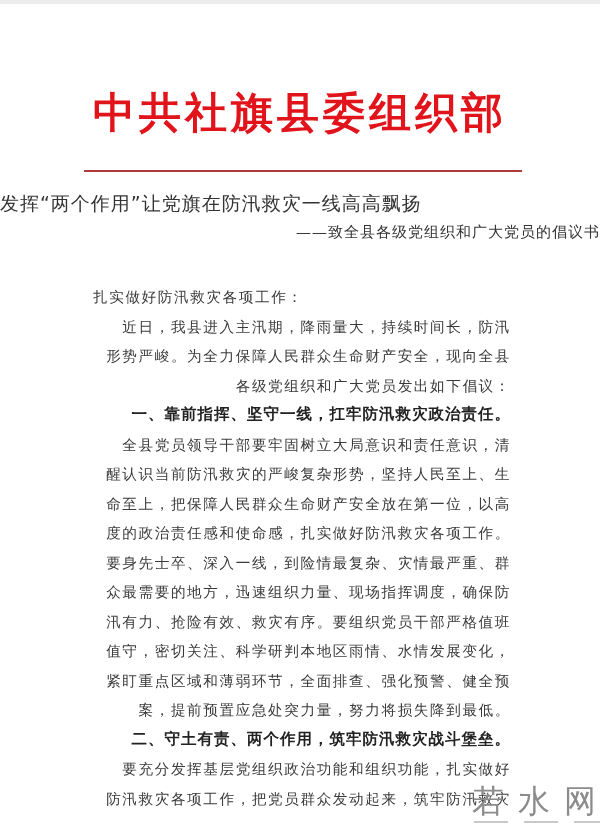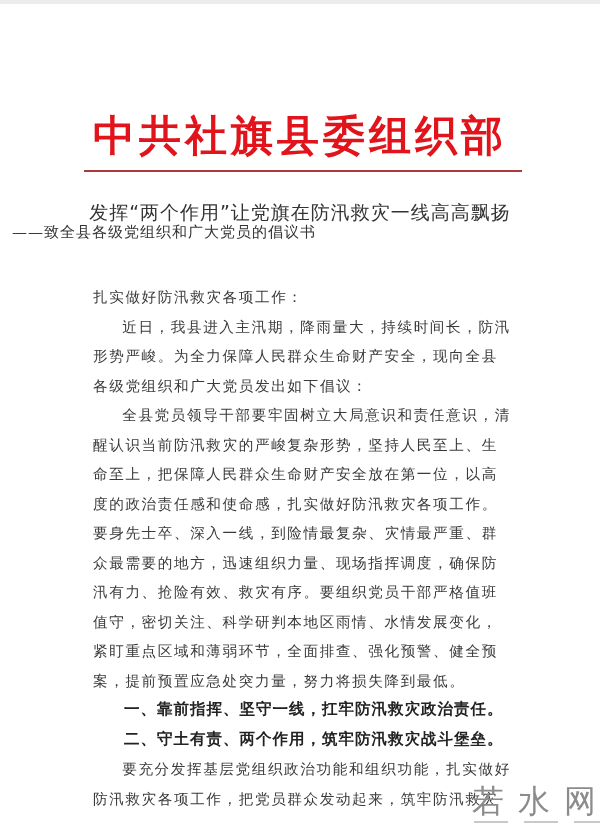--- a/index.html
+++ b/index.html
@@ -1,46 +1,46 @@
 <!DOCTYPE html>
 <html><head>
 <meta charset="utf-8">
 <style>
   html,body{margin:0;padding:0;background:#ffffff;}
   body{width:600px;height:832px;position:relative;overflow:hidden;font-family:"DejaVu Sans",sans-serif;}
   .topbar{position:absolute;left:0;top:0;width:600px;height:4px;background:#ececec;}
-  .letterhead{position:absolute;left:0;top:88px;width:600px;text-align:center;color:#e1141c;font-size:42px;font-weight:bold;letter-spacing:4px;line-height:50px;margin-top:23px;}
+  .letterhead{position:absolute;left:0;top:88px;width:600px;text-align:center;color:#e1141c;font-size:42px;font-weight:bold;letter-spacing:4px;line-height:50px;}
   .redline{position:absolute;left:84px;top:170px;width:438px;height:2px;background:#b0393c;}
-  .title{position:absolute;left:0;top:190px;width:600px;text-align:center;font-size:19px;color:#333;letter-spacing:1px;line-height:26px;margin-top:9px;}
-  .subtitle{position:absolute;left:0;top:221px;width:600px;text-align:left;font-family:"DejaVu Serif",serif;font-size:15px;color:#333;letter-spacing:1px;line-height:22px;padding-left:12px;box-sizing:border-box;}
+  .title{position:absolute;left:0;top:190px;width:600px;text-align:left;font-size:19px;color:#333;letter-spacing:1px;line-height:26px;}
+  .subtitle{position:absolute;left:0;top:221px;width:600px;text-align:right;font-family:"DejaVu Serif",serif;font-size:15px;color:#333;letter-spacing:1px;line-height:22px;padding-left:12px;box-sizing:border-box;}
   .body{position:absolute;left:93px;top:282px;width:418px;font-size:14.6px;color:#3a3a3a;line-height:29.5px;letter-spacing:1.6px;}
   .body p{margin:0;}
-  .indent{text-indent:2em;}
+  .indent{text-indent:2em;text-align:right;}
   .heading{font-weight:bold;color:#222;font-size:15.5px;letter-spacing:1px;}
   .watermark{position:absolute;left:450px;top:783px;width:150px;text-align:center;margin-left:16px;}
   .wm-text{font-size:32px;color:#8c8c8c;letter-spacing:14px;line-height:36px;}
   .wm-sub{display:flex;justify-content:space-around;margin-top:2px;}
   .wm-sub span{display:block;width:34px;height:2px;background:#c9c9c9;}
 </style>
 </head>
 <body>
 
 <div class="topbar"></div>
 
 <div class="letterhead">中共社旗县委组织部</div>
 <div class="redline"></div>
 
 <div class="title">发挥“两个作用”让党旗在防汛救灾一线高高飘扬</div>
 <div class="subtitle">——致全县各级党组织和广大党员的倡议书</div>
 
 <div class="body">
   <p>扎实做好防汛救灾各项工作：</p>
   <p class="indent">近日，我县进入主汛期，降雨量大，持续时间长，防汛形势严峻。为全力保障人民群众生命财产安全，现向全县各级党组织和广大党员发出如下倡议：</p>
+  <p class="indent heading">一、靠前指挥、坚守一线，扛牢防汛救灾政治责任。</p>
   <p class="indent">全县党员领导干部要牢固树立大局意识和责任意识，清醒认识当前防汛救灾的严峻复杂形势，坚持人民至上、生命至上，把保障人民群众生命财产安全放在第一位，以高度的政治责任感和使命感，扎实做好防汛救灾各项工作。要身先士卒、深入一线，到险情最复杂、灾情最严重、群众最需要的地方，迅速组织力量、现场指挥调度，确保防汛有力、抢险有效、救灾有序。要组织党员干部严格值班值守，密切关注、科学研判本地区雨情、水情发展变化，紧盯重点区域和薄弱环节，全面排查、强化预警、健全预案，提前预置应急处突力量，努力将损失降到最低。</p>
-  <p class="indent heading">一、靠前指挥、坚守一线，扛牢防汛救灾政治责任。</p>
   <p class="indent heading">二、守土有责、两个作用，筑牢防汛救灾战斗堡垒。</p>
   <p class="indent">要充分发挥基层党组织政治功能和组织功能，扎实做好防汛救灾各项工作，把党员群众发动起来，筑牢防汛救灾</p>
 </div>
 
 <div class="watermark">
   <div class="wm-text">若水网</div>
   <div class="wm-sub">
       <span></span>
       <span></span>
       <span></span>

